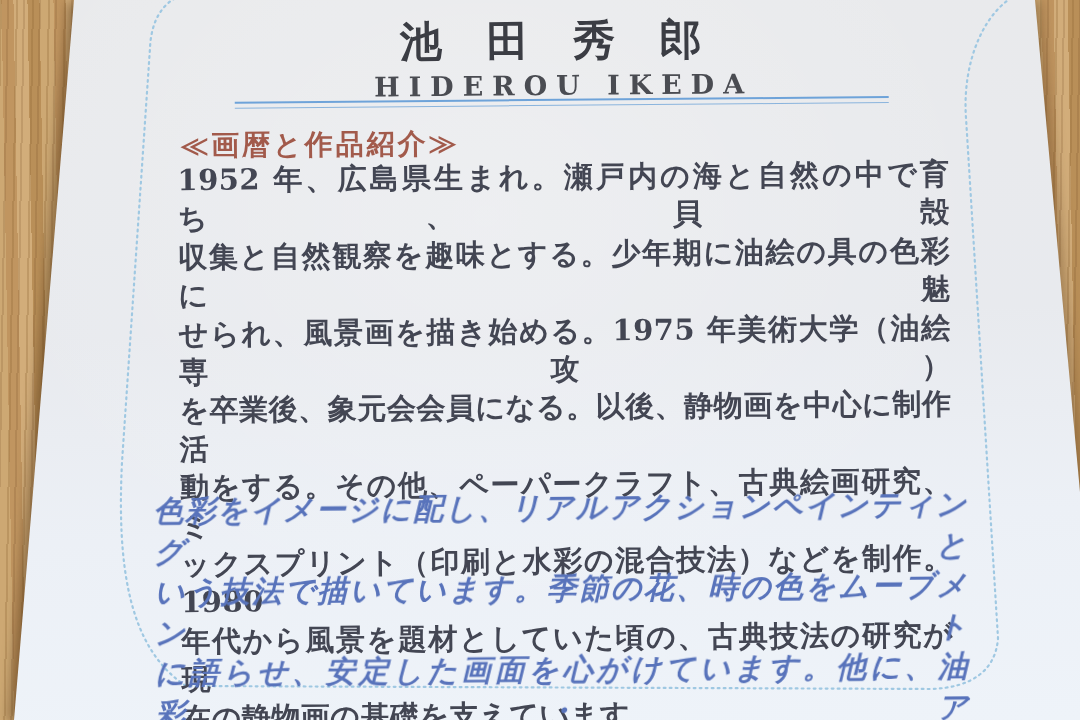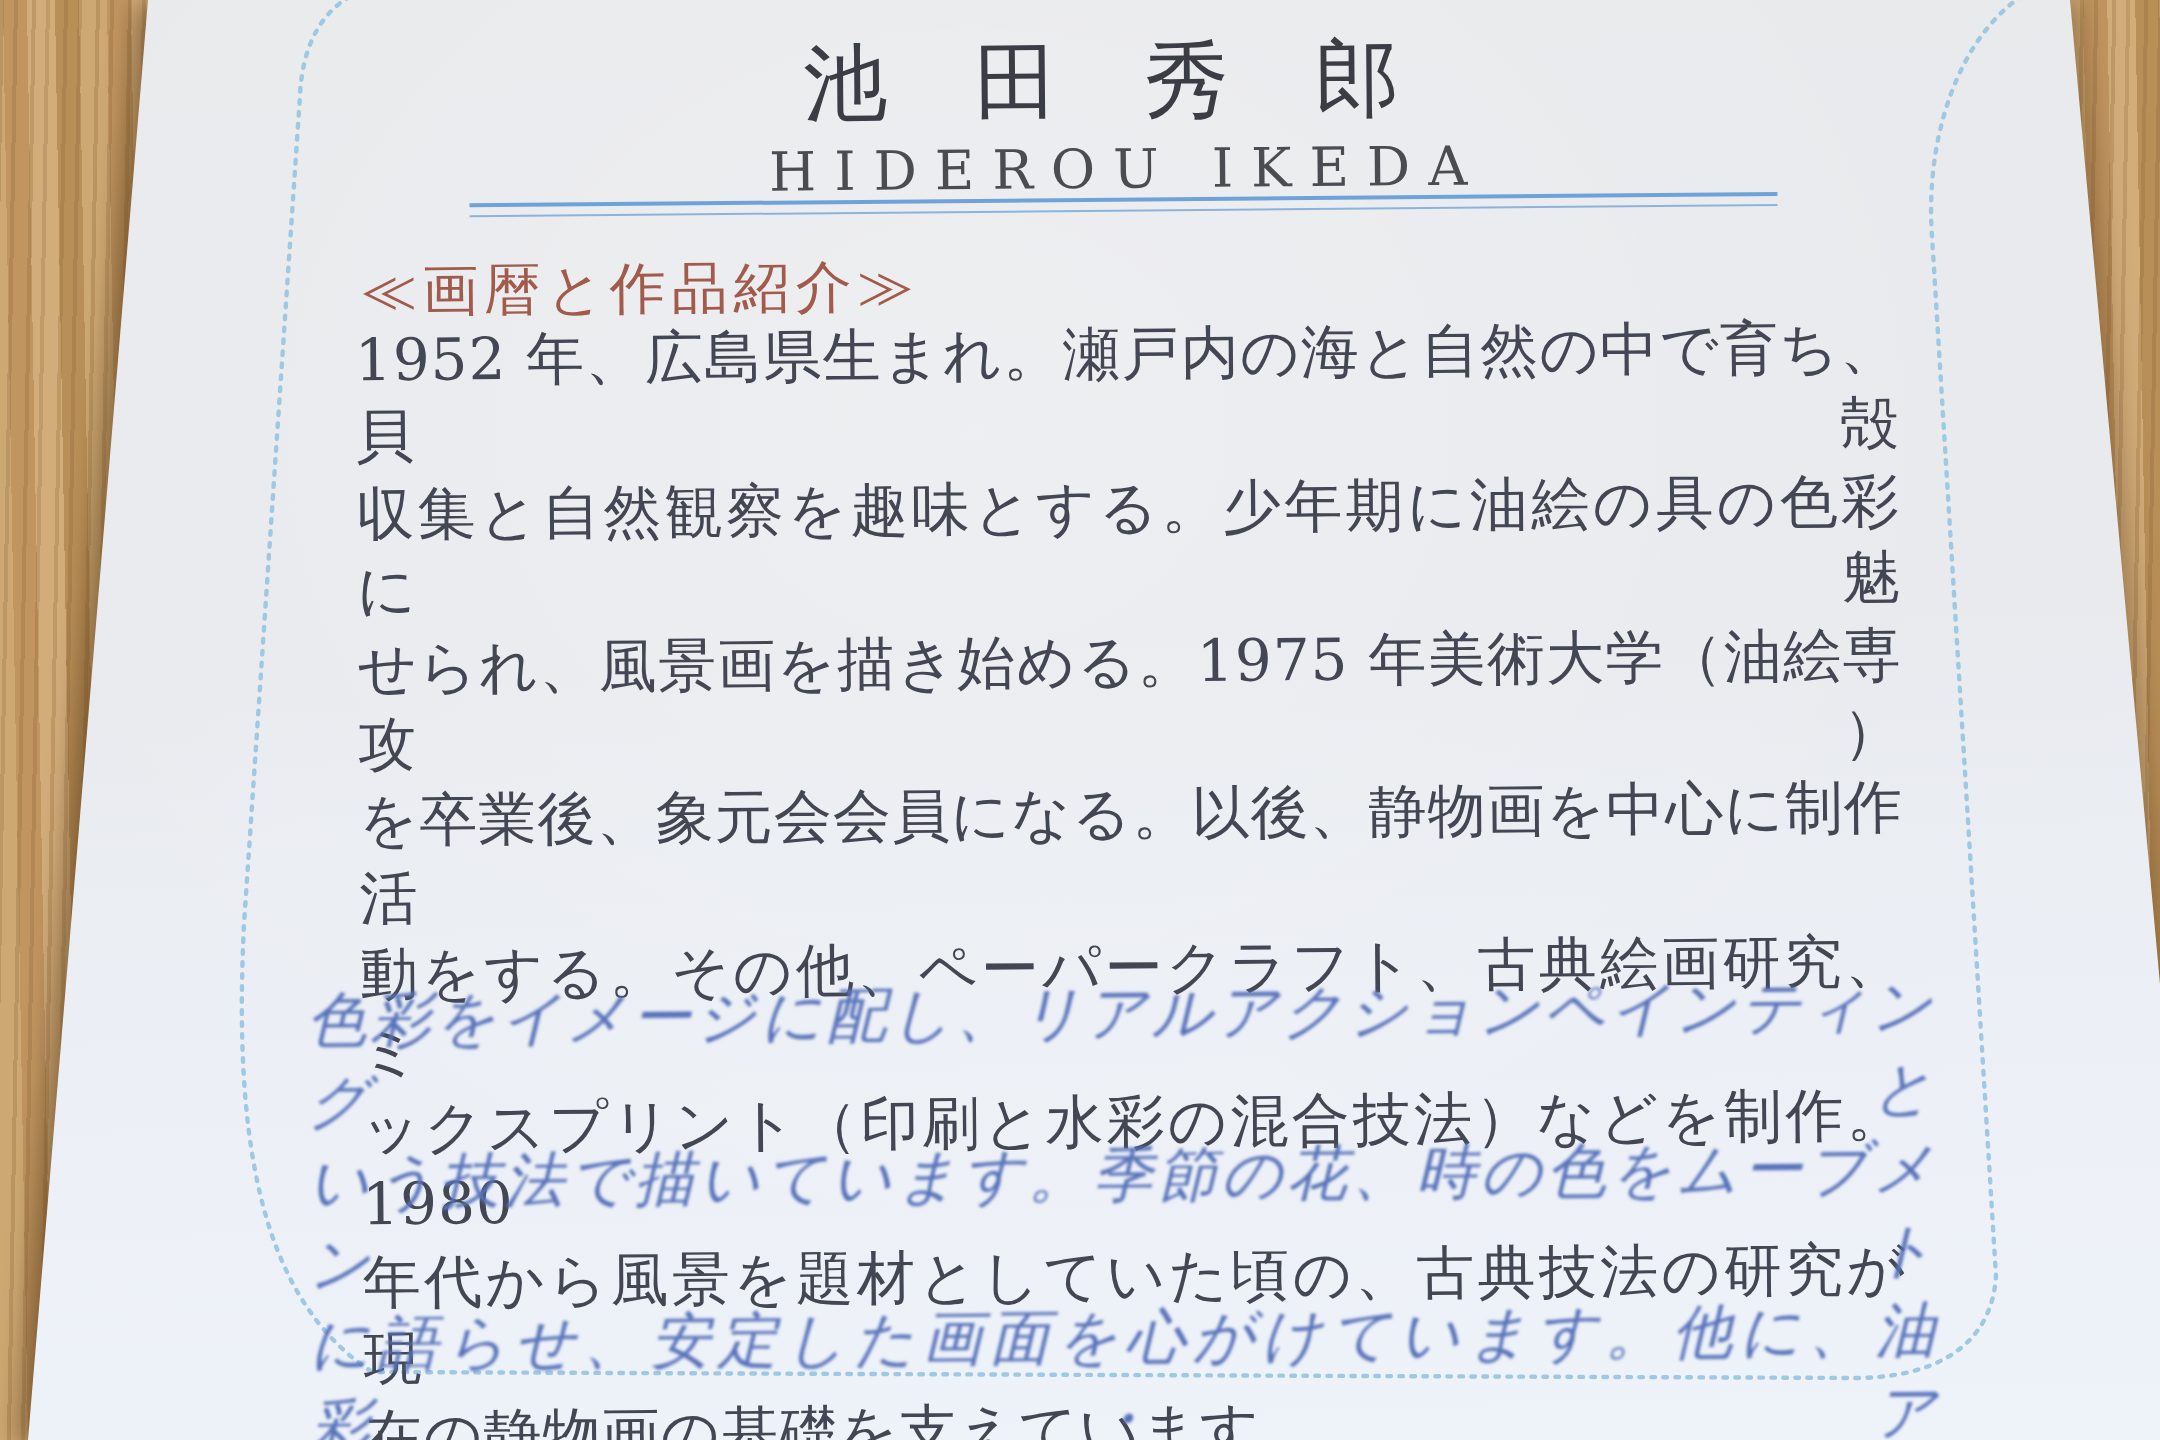--- a/index.html
+++ b/index.html
@@ -1,21 +1,21 @@
 <!DOCTYPE html>
 <html><head>
 <meta charset="utf-8">
 <style>
   html, body {
     margin: 0; padding: 0;
     width: 1080px; height: 720px;
     overflow: hidden;
     font-family: "DejaVu Serif", "Liberation Serif", serif;
   }
-  .scene { position: relative; width: 1080px; height: 720px; }
+  .scene { position: relative; width: 1080px; height: 720px; font-weight: bold; }
 
   
   .wood {
     position: absolute; inset: 0;
     background:
       repeating-linear-gradient(91deg,
         rgba(140,100,50,.28) 0 2px, rgba(0,0,0,0) 2px 7px,
         rgba(120,80,40,.20) 7px 9px, rgba(0,0,0,0) 9px 16px),
       repeating-linear-gradient(89deg,
         #cda873 0 14px, #c09560 14px 26px, #d2ad7a 26px 40px, #b98f58 40px 52px);

